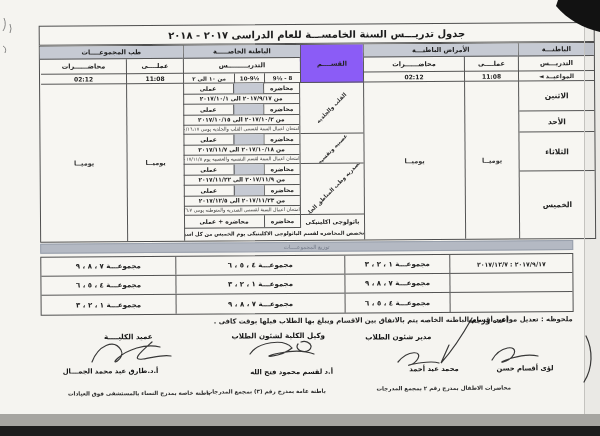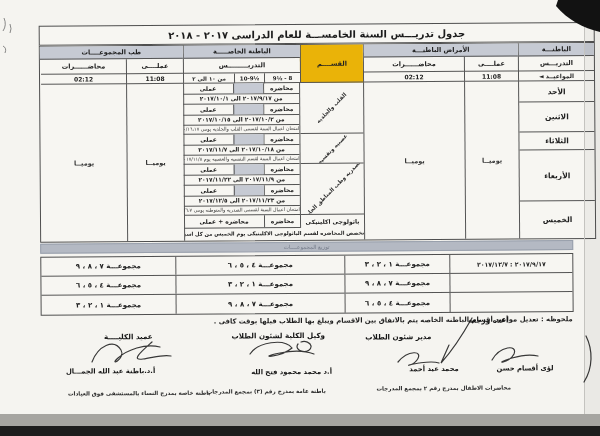--- a/index.html
+++ b/index.html
@@ -26,21 +26,21 @@
   .day{border-bottom:1px solid #555;font-size:7.5px;font-weight:bold;display:flex;align-items:center;justify-content:center;overflow:hidden}
   .day:last-child{border-bottom:none}
   
   .grp .cols{flex:1;display:flex;direction:rtl}
   .grp .sub{display:flex;flex-direction:column}
   .grp .sub:first-child{border-left:1px solid #555}
   .grp .daily{flex:1;display:flex;align-items:center;justify-content:center;font-size:6.5px;font-weight:bold;color:#333}
   
   .mid{width:180px;display:flex;flex-direction:column}
   .mid-head{height:38px;display:flex;direction:rtl}
-  .dept-head{width:64px;background:#eab308;border-left:1px solid #555;border-bottom:1px solid #555;
+  .dept-head{width:64px;background:#8b5cf6;border-left:1px solid #555;border-bottom:1px solid #555;
              font-size:6.5px;font-weight:bold;display:flex;align-items:center;justify-content:center}
   .spec-head{width:116px;display:flex;flex-direction:column}
   .times{height:10px;display:flex;direction:rtl}
   .times>div{border-bottom:1px solid #555;font-size:5.5px;font-weight:bold;text-align:center;line-height:10px;overflow:hidden}
   .times>div:not(:last-child){border-left:1px solid #555}
   .mid-body{flex:1;display:flex;direction:rtl}
   .dept-cells{width:64px;border-left:1px solid #555;display:flex;flex-direction:column}
   .dcell{border-bottom:1px solid #555;display:flex;align-items:center;justify-content:center;overflow:hidden}
   .dcell:last-child{border-bottom:none}
   .diag{transform:rotate(-45deg);white-space:nowrap;font-size:5.5px;color:#2e2e2e;font-weight:bold}
@@ -88,24 +88,23 @@
   <div class="sheet">
 
     <div id="title">جدول تدريـــس السنة الخامســـة للعام الدراسى ٢٠١٧ - ٢٠١٨</div>
 
     <div id="maintable">
 
       <div class="col-days vcol">
         <div class="hd">الباطنـــة</div>
         <div class="lblrow">التدريـــس</div>
         <div class="timerow">المواعيــد ◄</div>
+        <div class="day" style="height:30px">الاثنين</div>
         <div class="day" style="height:21px">الأحد</div>
-        <div class="day" style="height:30px">الاثنين</div>
-        <div class="day" style="height:18px">الثلاثاء</div>
-        <div class="day" style="height:51px">الأربعاء</div>
+        <div class="day" style="height:39px">الثلاثاء</div>
         <div class="day" style="flex:1">الخميس</div>
       </div>
 
       <div class="grp grp-internal vcol">
         <div class="hd">الأمراض الباطنـــة</div>
         <div class="cols">
           <div class="sub w-prac">
             <div class="lblrow">عملــــى</div>
             <div class="timerow ltr">11:08</div>
             <div class="daily">يوميــا</div>
@@ -231,22 +230,22 @@
 
     <div id="noteline">ملحوظه : تعديل مواعيد أقسام الباطنه الخاصه يتم بالاتفاق بين الاقسام ويبلغ بها الطلاب قبلها بوقت كافى .</div>
 
     <div class="sigtitle" style="left:440px;top:317px;width:95px">أعده ورجعه</div>
     <div class="sigtitle" style="left:345px;top:333px;width:105px">مدير شئون الطلاب</div>
     <div class="sigtitle" style="left:210px;top:331px;width:135px">وكيل الكلية لشئون الطلاب</div>
     <div class="sigtitle" style="left:70px;top:331px;width:115px">عميد الكليــــة</div>
 
     <div class="signame" style="left:478px;top:366px;width:92px">لؤى أقسام حسن</div>
     <div class="signame" style="left:388px;top:366px;width:90px">محمد عيد أحمد</div>
-    <div class="signame" style="left:228px;top:368px;width:125px">أ.د محمد محمود فتح الله</div>
-    <div class="signame" style="left:42px;top:366px;width:135px">أ.د.باطنة عبد الله الجمـــال</div>
+    <div class="signame" style="left:228px;top:368px;width:125px">أ.د لقسم محمود فتح الله</div>
+    <div class="signame" style="left:42px;top:366px;width:135px">أ.د.طارق عبد محمد الجمـــال</div>
 
     <div class="locnote" style="left:360px;top:386px;width:165px">محاضرات الاطفال بمدرج رقم ٢ بمجمع المدرجات</div>
     <div class="locnote" style="left:190px;top:388px;width:150px">باطنة عامة بمدرج رقم (٣) بمجمع المدرجات</div>
     <div class="locnote" style="left:48px;top:389px;width:180px">باطنة خاصة بمدرج النساء بالمستشفى فوق العيادات</div>
   </div>
 
   <div id="rightshade"></div>
   <div id="strip-grey"></div>
   <div id="strip-dark"></div>
 

